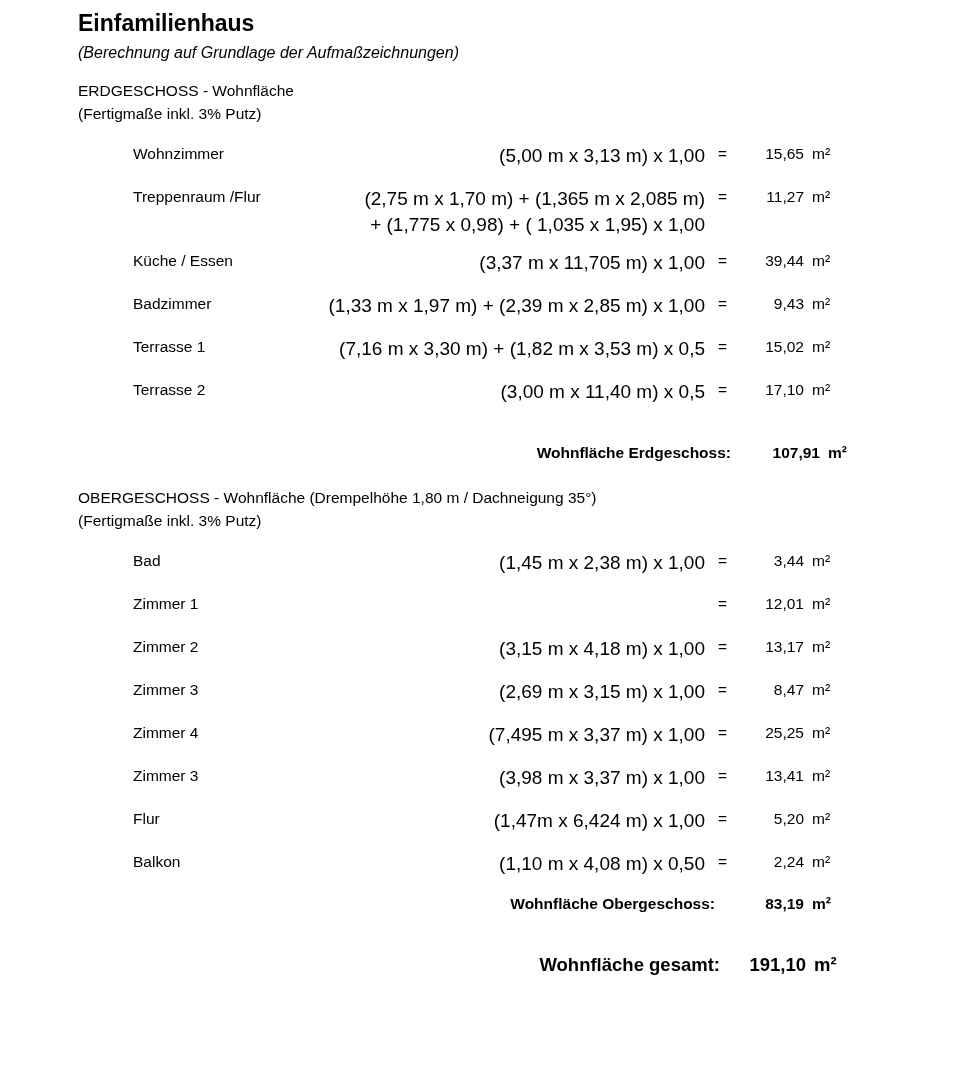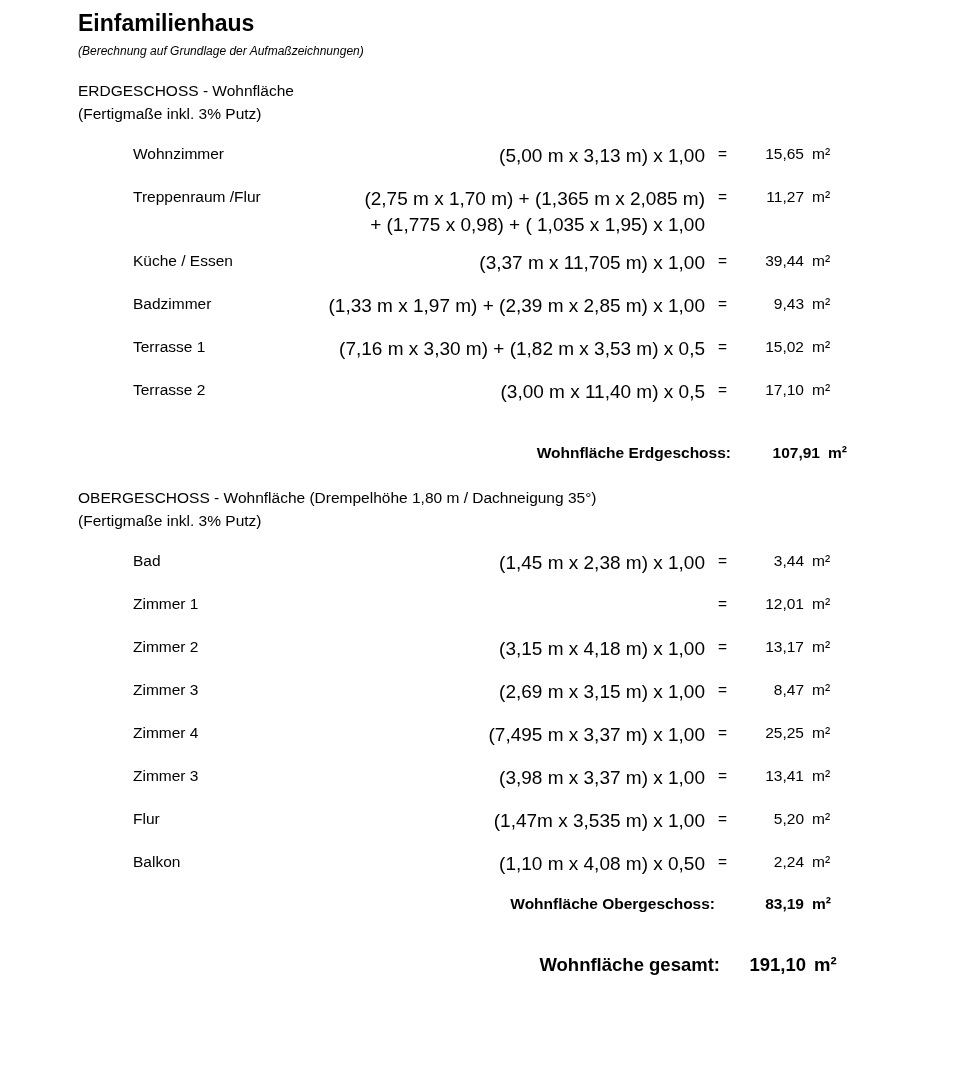--- a/index.html
+++ b/index.html
@@ -33,21 +33,21 @@
     top: 10px;
     font-size: 23px;
     font-weight: bold;
     letter-spacing: 0px;
     white-space: nowrap;
   }
   .doc-subtitle {
     position: absolute;
     left: 78px;
     top: 44px;
-    font-size: 12px;
+    font-size: 16px;
     font-style: italic;
     white-space: nowrap;
   }
 
   
   .section-head {
     position: absolute;
     left: 78px;
     font-size: 15.5px;
     white-space: nowrap;
@@ -287,21 +287,21 @@
     <div class="row">
       <span class="cell-room">Zimmer 3</span>
       <span class="cell-formula"><span>(3,98 m x 3,37 m) x 1,00</span></span>
       <span class="cell-eq">=</span>
       <span class="cell-value">13,41</span>
       <span class="cell-unit">m²</span>
     </div>
 
     <div class="row">
       <span class="cell-room">Flur</span>
-      <span class="cell-formula"><span>(1,47m x 3,535 m) x 1,00</span></span>
+      <span class="cell-formula"><span>(1,47m x 6,424 m) x 1,00</span></span>
       <span class="cell-eq">=</span>
       <span class="cell-value">5,20</span>
       <span class="cell-unit">m²</span>
     </div>
 
     <div class="row">
       <span class="cell-room">Balkon</span>
       <span class="cell-formula"><span>(1,10 m x 4,08 m) x 0,50</span></span>
       <span class="cell-eq">=</span>
       <span class="cell-value">2,24</span>

